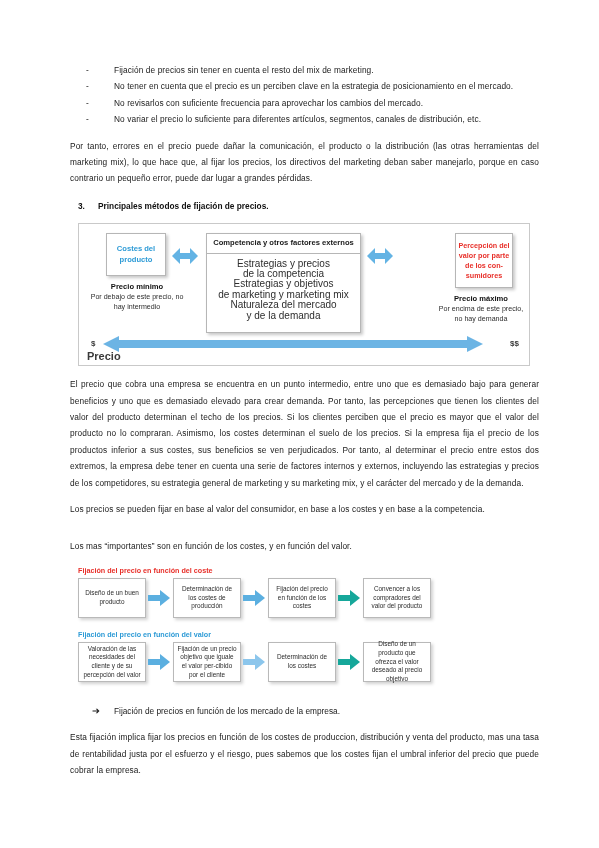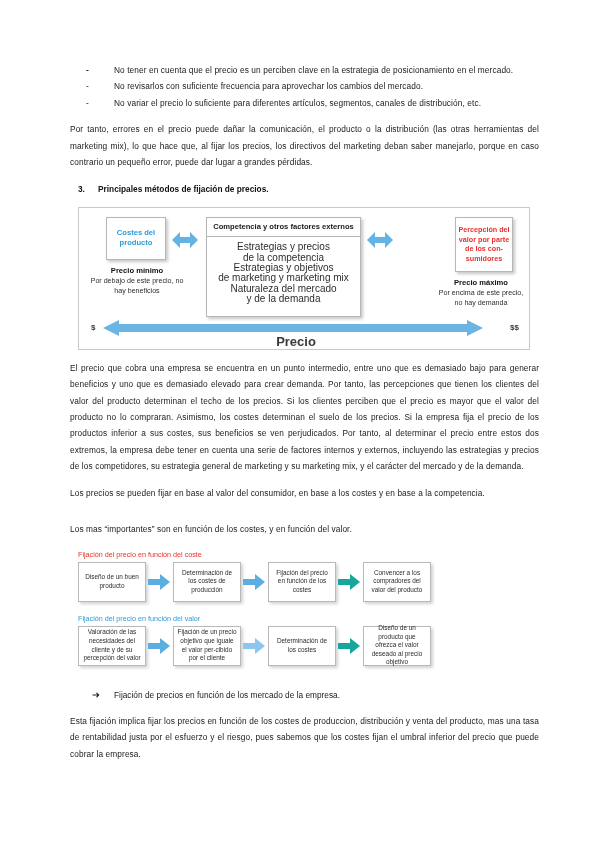--- a/index.html
+++ b/index.html
@@ -162,34 +162,34 @@
   .f1-bar .dollar {
     position: absolute; left: 4px; top: 3px;
     font-weight: bold; font-size: 8px; color: #3a3a3a;
   }
   .f1-bar .dollars {
     position: absolute; right: 2px; top: 3px;
     font-weight: bold; font-size: 8px; color: #3a3a3a;
   }
   .f1-bar .precio {
     position: absolute; left: 0; right: 16px; top: 14px;
-    text-align: center; font-weight: bold; font-size: 13px; color: #3a3a3a;
+    font-weight: bold; font-size: 11px; color: #3a3a3a;
   }
 
   
   .fig2 {
     position: relative;
     margin: 10px 0 0 8px;
     width: 452px;
     height: 128px;
     background: #ffffff;
   }
   .f2-title {
     position: absolute;
-    font-weight: normal;
+    font-weight: bold;
     font-size: 7.2px;
     left: 0;
   }
   .f2-title.coste { color: #E8302A; top: 2px; }
   .f2-title.valor { color: #2E9BD6; top: 66px; }
 
   .f2box {
     position: absolute;
     background: #ffffff;
     border: 1px solid #b9b9b9;
@@ -222,20 +222,21 @@
   .a3 { left: 260px; }
 </style>
 </head>
 <body>
 
 <div class="page">
 
   <ul class="bullet-list">
     <li class="bullet-item">
       <span class="dash">-</span>
+      <span>Fijación de precios sin tener en cuenta el resto del mix de marketing.</span>
     </li>
     <li class="bullet-item">
       <span class="dash">-</span>
       <span>No tener en cuenta que el precio es un perciben clave en la estrategia de posicionamiento en el mercado.</span>
     </li>
     <li class="bullet-item">
       <span class="dash">-</span>
       <span>No revisarlos con suficiente frecuencia para aprovechar los cambios del mercado.</span>
     </li>
     <li class="bullet-item">
@@ -280,21 +281,21 @@
         <polygon points="0,9 8,1 8,6 18,6 18,1 26,9 18,17 18,12 8,12 8,17" fill="#63B3E4"></polygon>
       </svg>
     </div>
 
     <div class="fig1box f1-percep">
       <span class="t">Percepción del valor por parte de los con-sumidores</span>
     </div>
 
     <div class="f1-cap f1-cap-left">
       <b>Precio mínimo</b><br>
-      <span>Por debajo de este precio, no hay beneficios</span>
+      <span>Por debajo de este precio, no hay intermedio</span>
     </div>
 
     <div class="f1-cap f1-cap-right">
       <b>Precio máximo</b><br>
       <span>Por encima de este precio, no hay demanda</span>
     </div>
 
     <div class="f1-bar">
       <span class="dollar">$</span>
       <svg width="380" height="16" viewBox="0 0 380 16" style="position:absolute;left:16px;top:0;">

